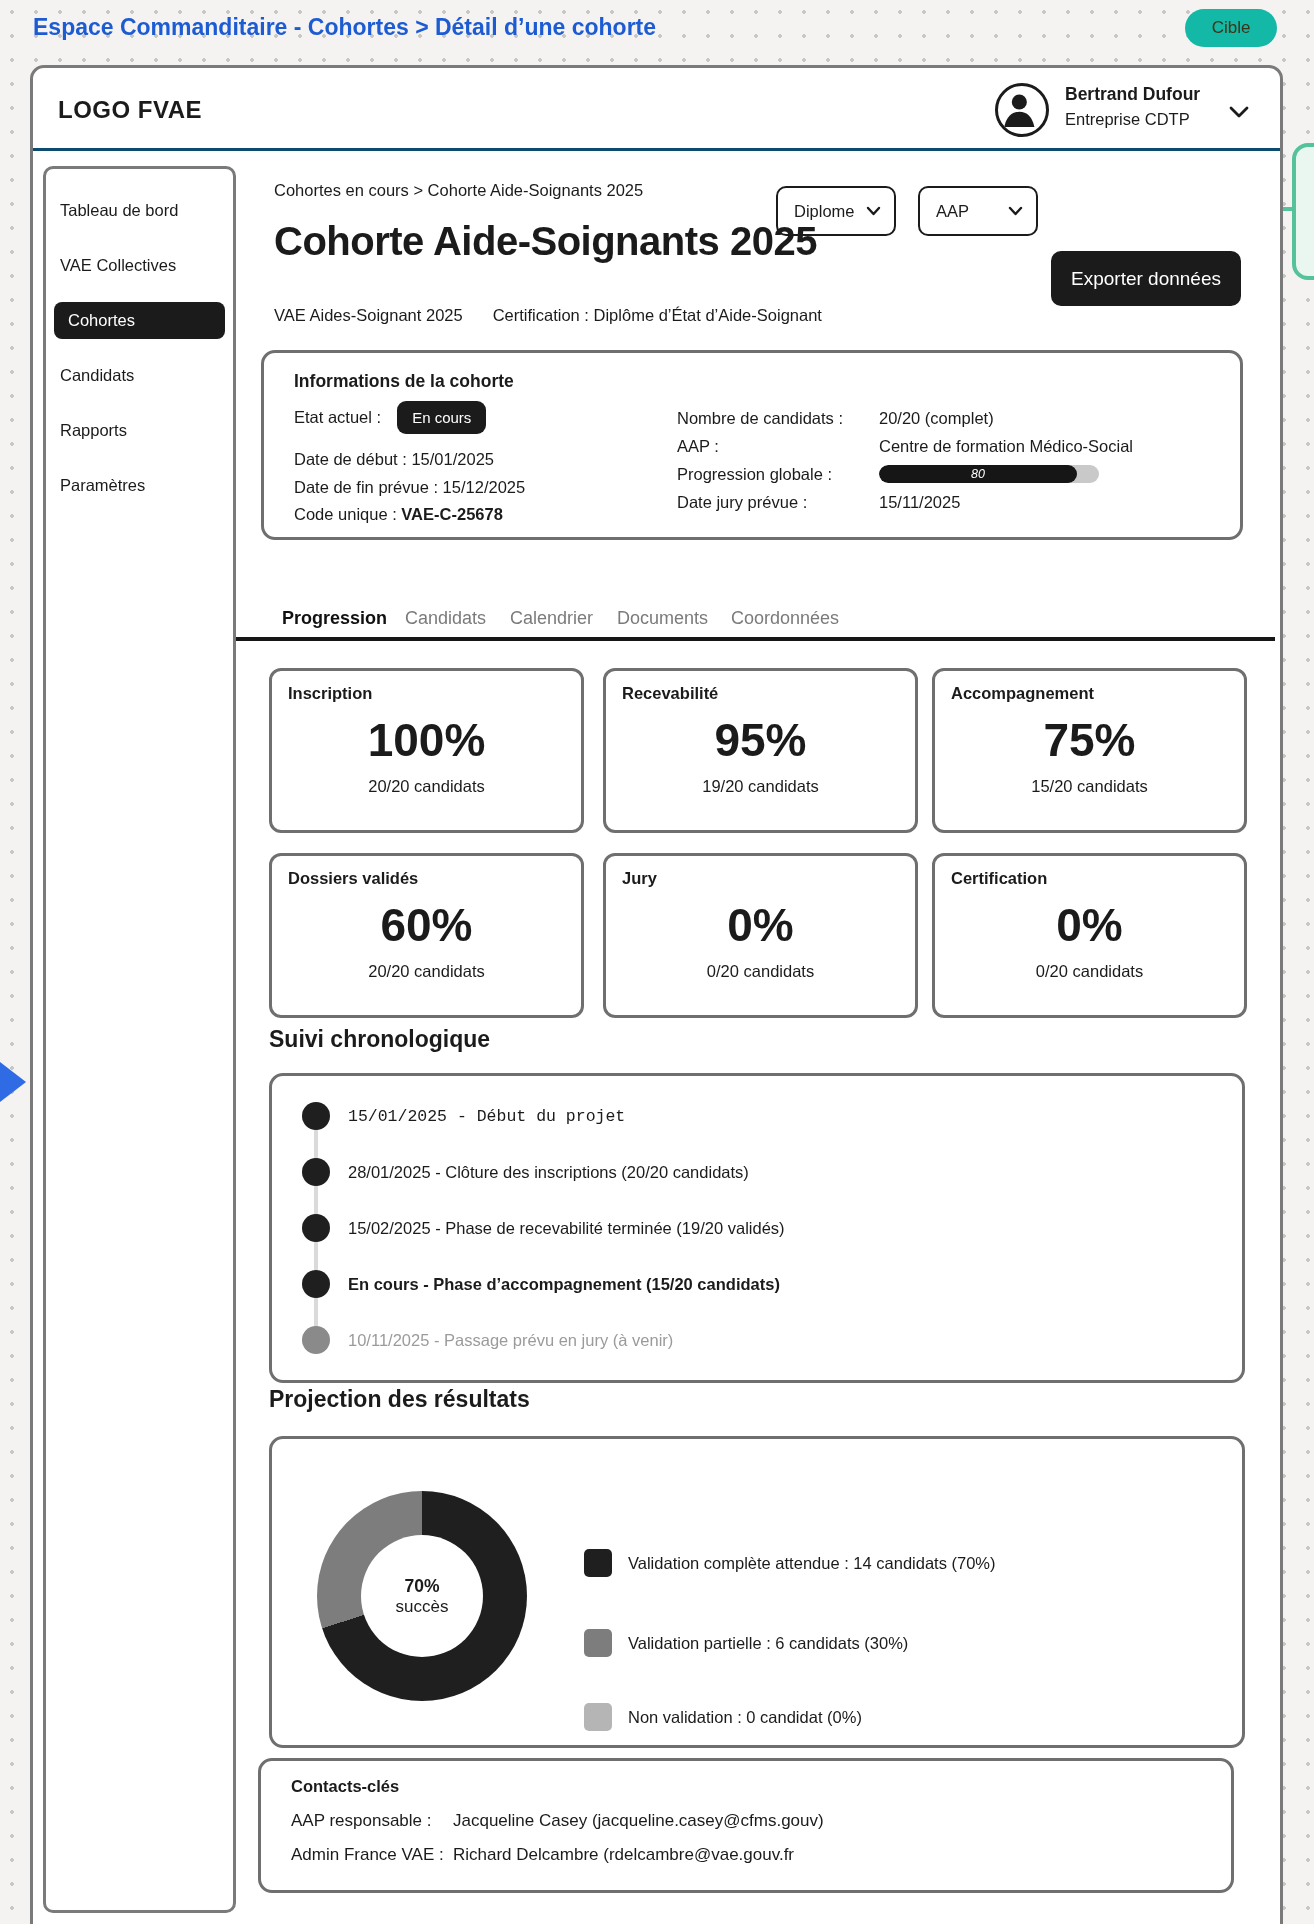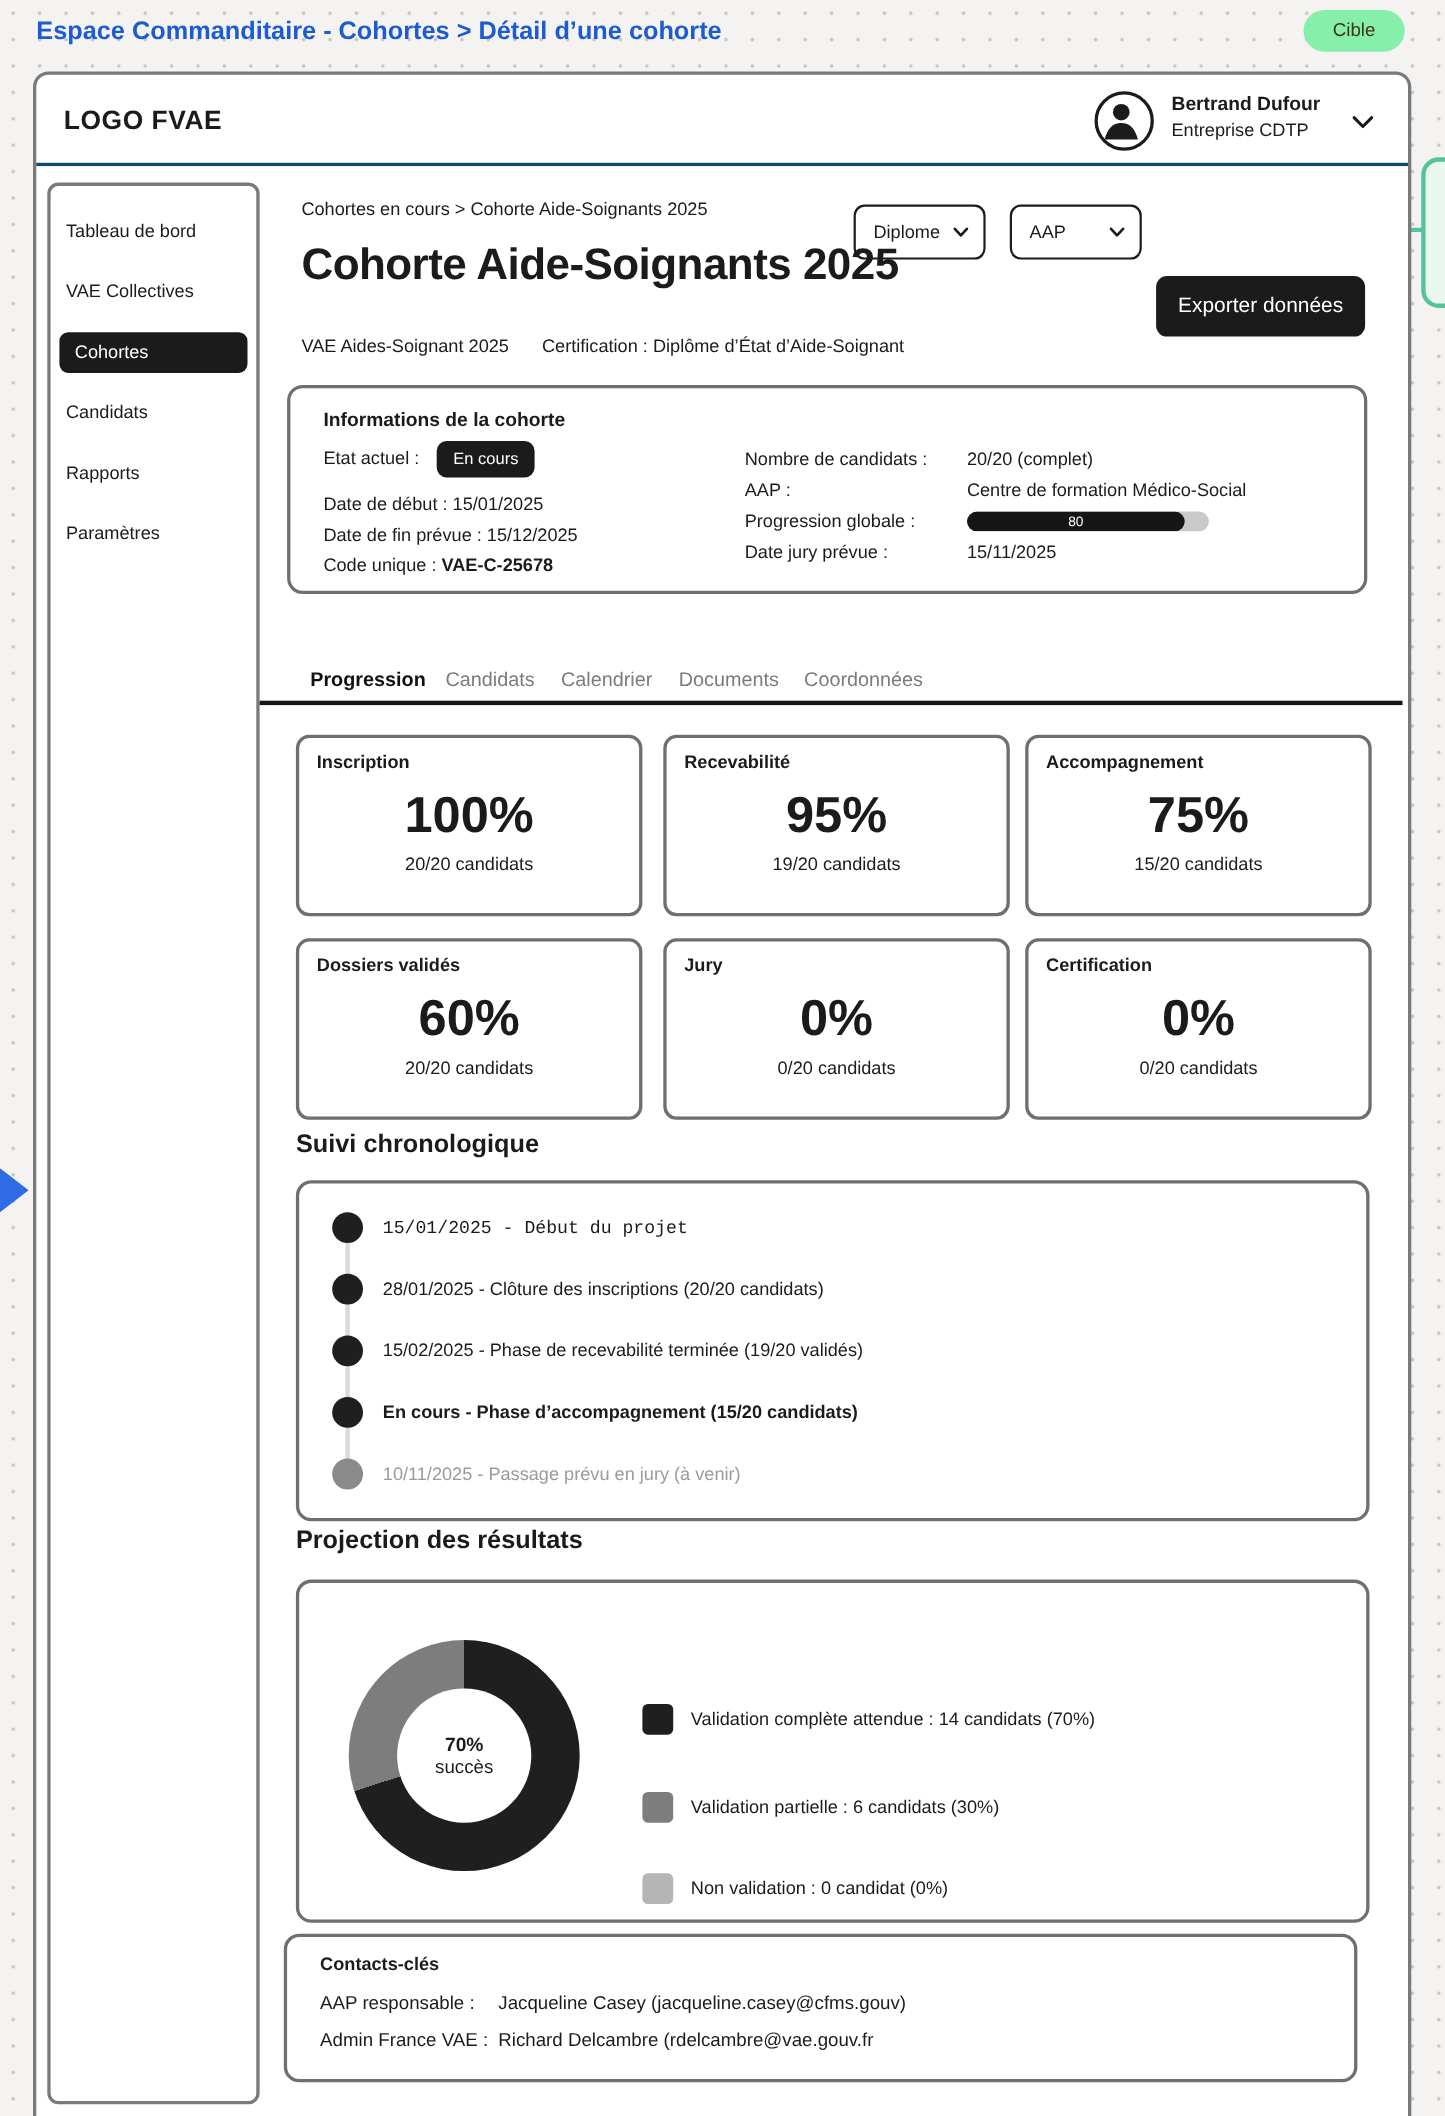--- a/index.html
+++ b/index.html
@@ -9,21 +9,21 @@
     font-family:"Liberation Sans", sans-serif;
     color:#1b1b1b;
     background-color:#f4f3f1;
     background-image:radial-gradient(circle, #c9c7c4 1.6px, transparent 1.9px);
     background-size:24px 24px;
   }
   .abs { position:absolute; }
 
   
   .page-title { left:33px; top:14px; font-size:23px; font-weight:bold; color:#1d5bd3; }
-  .cible { left:1185px; top:9px; width:92px; height:38px; background:#86efac; border-radius:19px;
+  .cible { left:1185px; top:9px; width:92px; height:38px; background:#14b8a6; border-radius:19px;
            display:flex; align-items:center; justify-content:center; font-size:17px; color:#3c3416; }
   .teal-line { left:1042px; top:207px; width:252px; height:4px; background:#54c39b; border-radius:2px; }
   .teal-circle { left:1027px; top:200px; width:18px; height:18px; border:4px solid #54c39b; background:#fff; border-radius:50%; }
   .teal-box { left:1292px; top:143px; width:70px; height:137px; border:4px solid #54c39b; background:#eaf7f0; border-radius:16px; }
   .blue-arrow { left:0; top:1062px; width:26px; height:40px; background:#2e6be5; clip-path:polygon(0 0,100% 50%,0 100%); }
 
   
   .window { left:30px; top:65px; width:1253px; height:1895px; background:#fff;
             border:3.5px solid #7a7a7a; border-radius:14px; }
   .header { left:0; top:0; width:100%; height:83px; border-bottom:3px solid #0c4a6e; }
@@ -51,21 +51,21 @@
   .subtitle { left:241px; top:238px; font-size:16.5px; display:flex; gap:30px; }
 
   .box { border:3px solid #6f6f6f; border-radius:14px; background:#fff; }
   .info-box { left:228px; top:282px; width:982px; height:190px;padding-left:32px; }
   .info-title { left:30px; top:18px; font-size:17.5px; font-weight:bold; }
   .itxt { font-size:16.5px; white-space:nowrap; }
   .etat-row { left:30px; top:48px; display:flex; align-items:center; gap:16px; }
   .encours { background:#1b1b1b; color:#fff; border-radius:9px; padding:8px 15px; font-size:15px; }
   .pbar { left:615px; top:112px; width:220px; height:18px; background:#c9c9c9; border-radius:9px; overflow:hidden; position:absolute; }
   .pfill { height:100%; background:#161616; border-radius:9px; color:#fff; font-size:12.5px;
-           display:flex; align-items:center; justify-content:center; }
+           display:flex; align-items:center; justify-content:center;font-style:italic; }
 
   
   .tab { top:540px; font-size:18px; color:#7b7b7b; }
   .tab.active { color:#111; font-weight:bold; }
   .tab-divider { left:203px; top:569px; width:1039px; height:3.5px; background:#161616; }
 
   
   .card { width:315px; height:165px; border:3px solid #6f6f6f; border-radius:12px; background:#fff; position:absolute; }
   .card-label { position:absolute; left:16px; top:13px; font-size:16.5px; font-weight:bold; }
   .card-pct { position:absolute; left:0; top:42px; width:100%; text-align:center; font-size:46px; font-weight:800; }

